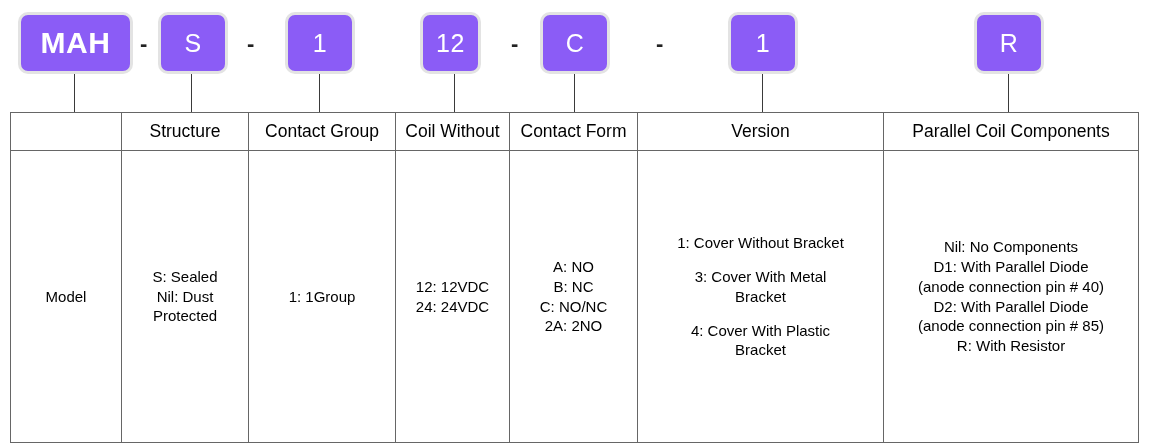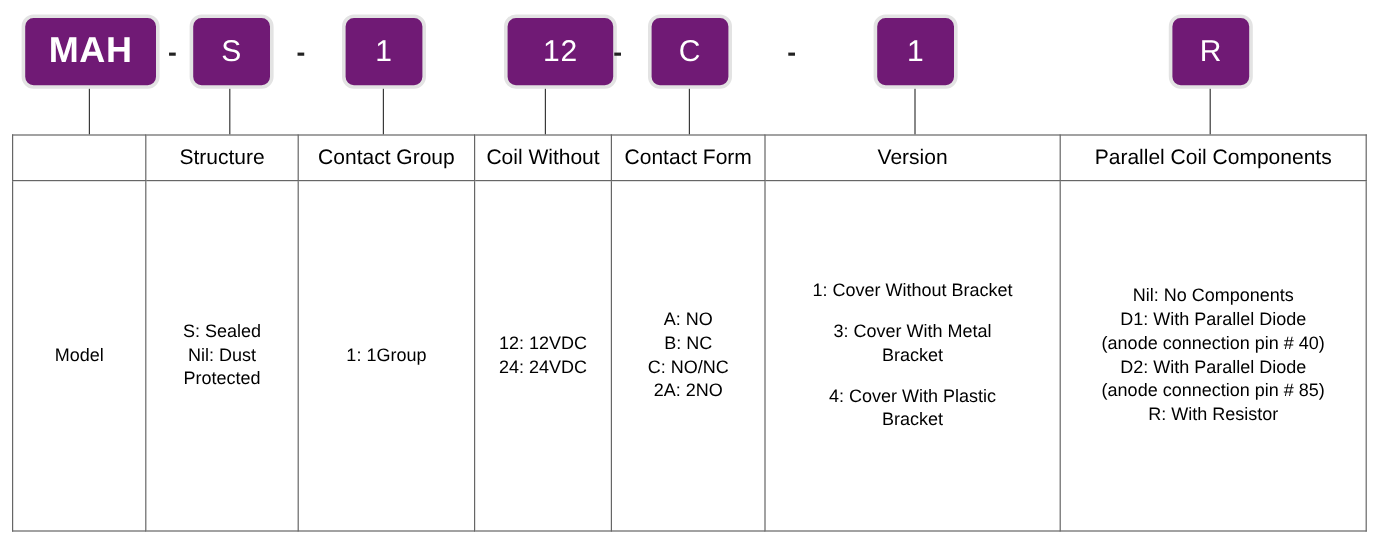--- a/index.html
+++ b/index.html
@@ -15,21 +15,21 @@
     position: relative;
     width: 1149px;
     height: 446px;
     background: #ffffff;
     overflow: hidden;
   }
 
   
   .chip {
     position: absolute;
-    background: #701a75;
+    background: #8b5cf6;
     border: 3px solid #E3E3E3;
     border-radius: 10px;
     box-sizing: border-box;
     color: #ffffff;
     display: flex;
     align-items: center;
     justify-content: center;
     font-weight: bold;
     line-height: 1;
     letter-spacing: 0.5px;
@@ -97,21 +97,21 @@
   <div class="chip wide" style="left:18px; top:12px; width:115px; height:62px;">MAH</div>
 
   <div class="dash" style="left:140px; top:33px;">-</div>
 
   <div class="chip norm" style="left:158px; top:12px; width:70px; height:62px;">S</div>
 
   <div class="dash" style="left:247px; top:33px;">-</div>
 
   <div class="chip norm" style="left:285px; top:12px; width:70px; height:62px;">1</div>
 
-  <div class="chip norm" style="left:420px; top:12px; width:94px; height:62px;">12</div>
+  <div class="chip norm" style="left:420px; top:12px; width:61px; height:62px;">12</div>
 
   <div class="dash" style="left:511px; top:33px;">-</div>
 
   <div class="chip norm" style="left:540px; top:12px; width:70px; height:62px;">C</div>
 
   <div class="dash" style="left:656px; top:33px;">-</div>
 
   <div class="chip norm" style="left:728px; top:12px; width:70px; height:62px;">1</div>
 
   <div class="chip norm" style="left:974px; top:12px; width:70px; height:62px;">R</div>

